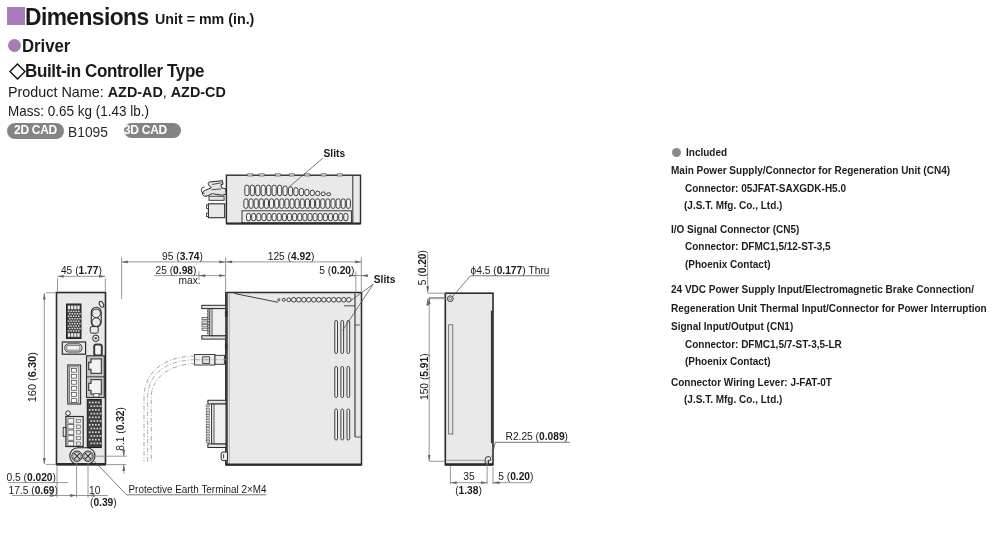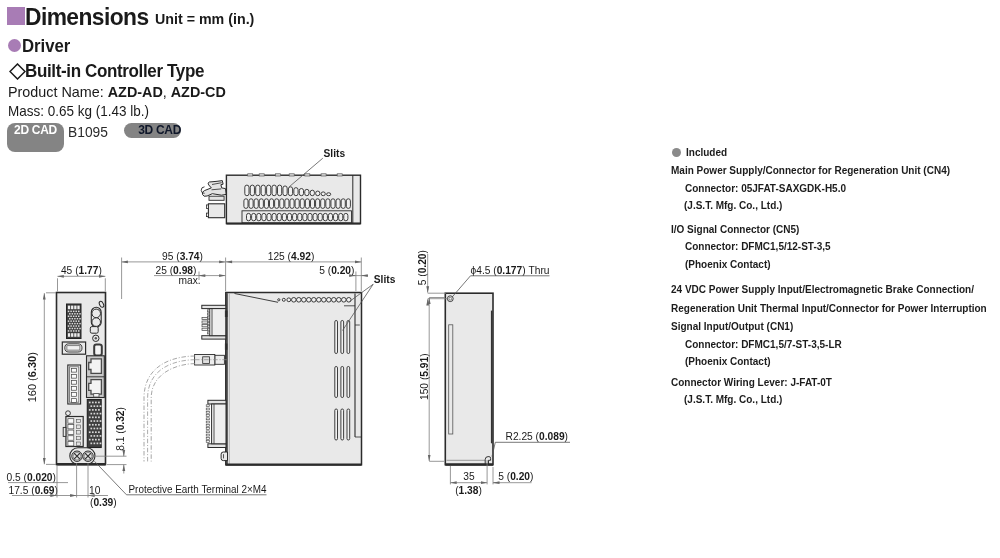--- a/index.html
+++ b/index.html
@@ -23,25 +23,25 @@
 <svg class="abs" style="left:9px;top:63px;" width="17" height="17" viewBox="0 0 17 17">
     <polygon points="8.5,1 16,8.5 8.5,16 1,8.5" fill="#fff" stroke="#1a1a1a" stroke-width="1.5"></polygon>
   </svg>
 
 <div class="abs" style="left:25px;top:59.5px;font-size:18.5px;font-weight:bold;color:#1a1a1a;letter-spacing:-0.4px;transform:scaleX(0.92);transform-origin:0 0;">Built-in Controller Type</div>
 
 <div class="abs" style="left:8px;top:83.5px;font-size:14.5px;color:#1a1a1a;transform:scaleX(0.99);transform-origin:0 0;">Product Name: <b>AZD-AD</b>, <b>AZD-CD</b></div>
 
 <div class="abs" style="left:8px;top:103px;font-size:14.5px;color:#1a1a1a;transform:scaleX(0.93);transform-origin:0 0;">Mass: 0.65 kg (1.43 lb.)</div>
 
-<div class="abs" style="left:7px;top:123px;width:57px;height:29px;background:#848484;border-radius:8px;color:#fff;font-size:12px;font-weight:bold;text-align:center;line-height:15px;letter-spacing:-0.3px;">2D CAD</div>
+<div class="abs" style="left:7px;top:123px;width:57px;height:16px;background:#848484;border-radius:8px;color:#fff;font-size:12px;font-weight:bold;text-align:center;line-height:15px;letter-spacing:-0.3px;">2D CAD</div>
 
 <div class="abs" style="left:68px;top:123px;font-size:15px;color:#2a2a2a;transform:scaleX(0.92);transform-origin:0 0;">B1095</div>
 
-<div class="abs" style="left:124px;top:123px;width:57px;height:15px;background:#848484;border-radius:8px;color:#0f172a;font-size:12px;font-weight:bold;text-align:right;line-height:15px;letter-spacing:-0.3px;">3D CAD</div>
+<div class="abs" style="left:124px;top:123px;width:57px;height:15px;background:#848484;border-radius:8px;color:#ffffff;font-size:12px;font-weight:bold;text-align:left;line-height:15px;letter-spacing:-0.3px;">3D CAD</div>
 
 <div class="abs" style="left:672px;top:148px;width:9px;height:9px;border-radius:50%;background:#8a8a8a;"></div>
 
 <div class="abs rc" style="left:686px;top:146px;">Included</div>
 <div class="abs rc" style="left:671px;top:164px;">Main Power Supply/Connector for Regeneration Unit (CN4)</div>
 <div class="abs rc" style="left:685px;top:181.5px;">Connector: 05JFAT-SAXGDK-H5.0</div>
 <div class="abs rc" style="left:684px;top:199px;">(J.S.T. Mfg. Co., Ltd.)</div>
 <div class="abs rc" style="left:671px;top:223px;">I/O Signal Connector (CN5)</div>
 <div class="abs rc" style="left:685px;top:240px;">Connector: DFMC1,5/12-ST-3,5</div>
 <div class="abs rc" style="left:685px;top:257.5px;">(Phoenix Contact)</div>

